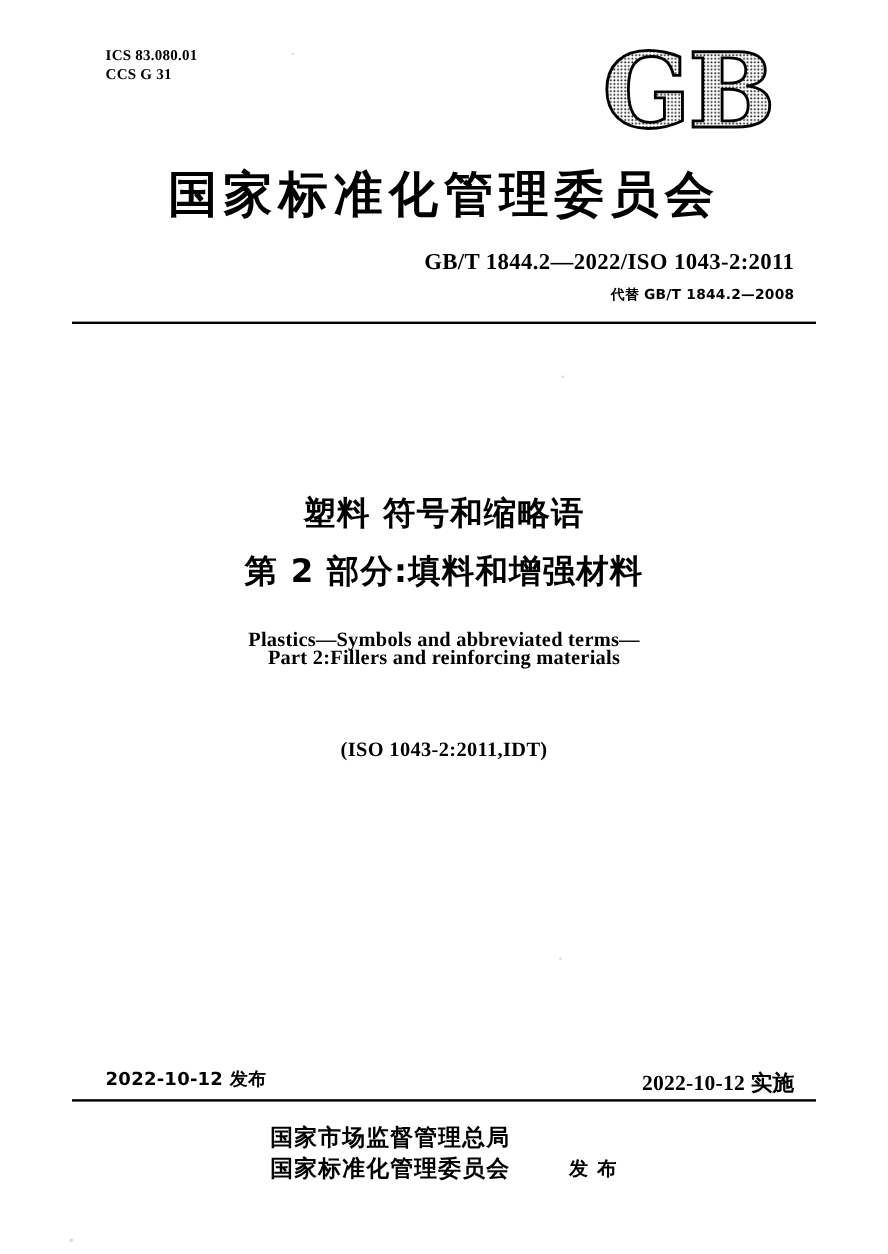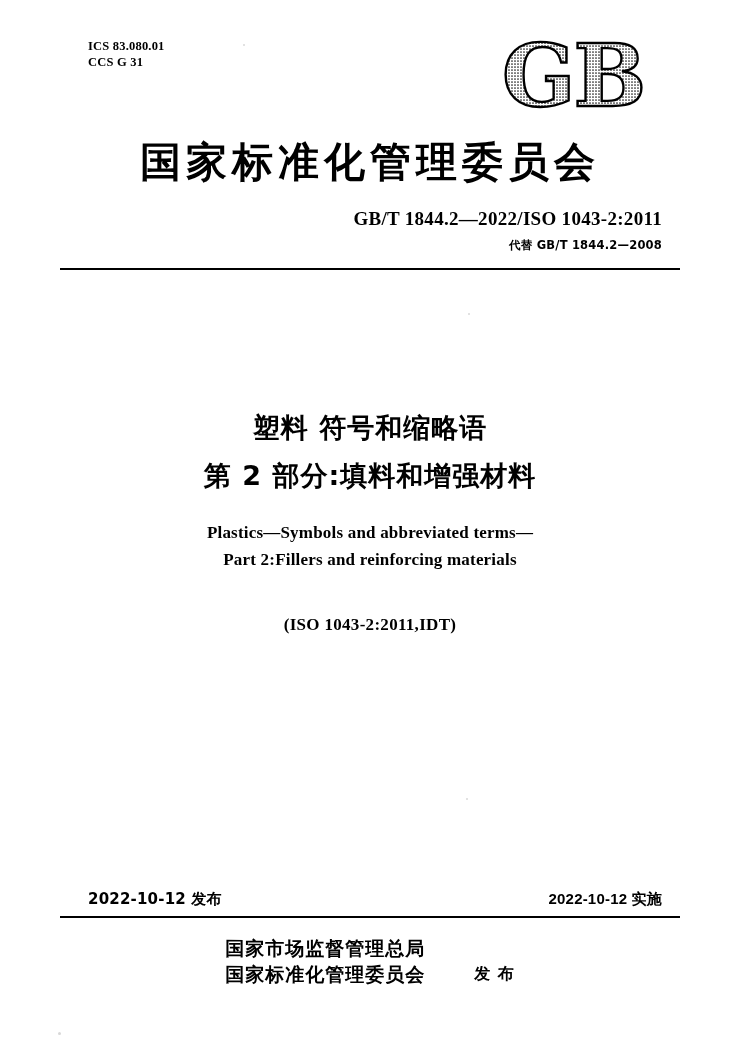--- a/index.html
+++ b/index.html
@@ -118,21 +118,21 @@
     position: absolute;
     left: 0; right: 0;
     text-align: center;
     font-family: "Liberation Serif", serif;
     font-weight: bold;
     font-size: 17px;
     letter-spacing: 0.2px;
     white-space: nowrap;
   }
   .en-title-1 { top: 523px; }
-  .en-title-2 { top: 550px; }
+  .en-title-2 { top: 538px; }
 
   
   .iso-note {
     position: absolute;
     left: 0; right: 0;
     top: 615px;
     text-align: center;
     font-family: "Liberation Serif", serif;
     font-weight: bold;
     font-size: 17px;
@@ -149,23 +149,23 @@
     font-weight: bold;
     font-size: 15px;
     letter-spacing: 0.2px;
     white-space: nowrap;
     text-align: center;
   }
   .date-impl {
     position: absolute;
     right: 78px;
     top: 890px;
-    font-family: Liberation Sans, sans-serif;
-    font-weight: bold;
-    font-size: 15px;
+    font-family: Liberation Serif, serif;
+    font-weight: bold;
+    font-size: 18px;
     letter-spacing: 0.2px;
     white-space: nowrap;
   }
 
   
   .issuer {
     position: absolute;
     left: 0; right: 0;
     top: 935px;
     display: flex;

